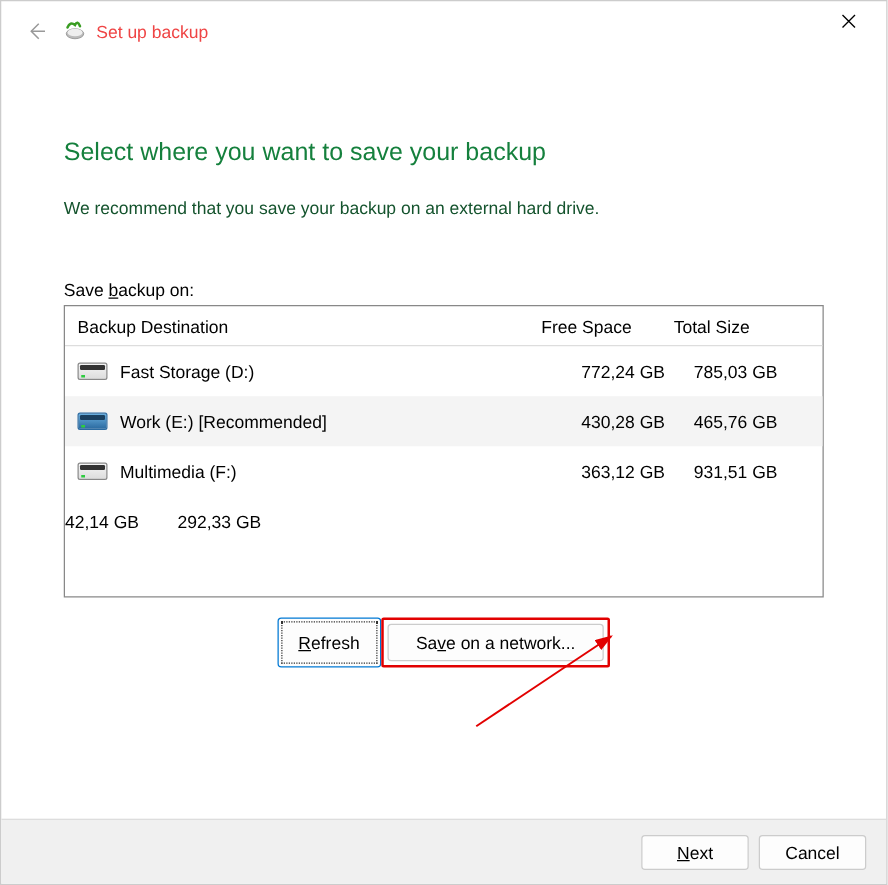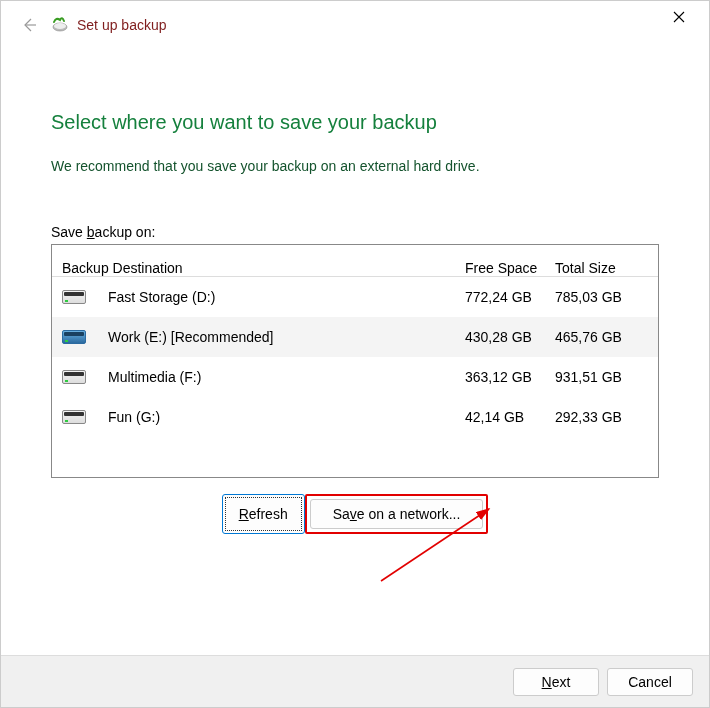--- a/index.html
+++ b/index.html
@@ -27,21 +27,21 @@
     margin-right: 8px;
   }
   .title-icon {
     width: 18px; height: 18px;
     margin-right: 8px;
     position: relative;
   }
   .title-text {
     flex: 1;
     font-size: 14px;
-    color: #7f1d1d;
+    color: #ef4444;
   }
   .close-btn {
     width: 40px; height: 32px;
     display: flex; align-items: center; justify-content: center;
     color: #000;
     margin-top: -16px;
   }
   .content {
     padding: 12px 50px 0 50px;
   }
@@ -63,36 +63,37 @@
   }
   .save-label .ul { text-decoration: underline; }
   .drive-table {
     border: 1px solid #888;
     width: 100%;
   }
   .drive-header {
     display: flex;
     border-bottom: 1px solid #ddd;
     height: 32px;
-    align-items: flex-end;
-    font-size: 14px;
+    align-items: center;
+    font-size: 14px;
+    gap: 16px;
   }
   .col-dest { flex: 1; padding-left: 10px; }
   .col-free { width: 90px; }
   .col-total { width: 95px; }
   .col-spacer { width: 8px; }
   .drive-row {
     display: flex;
     height: 40px;
     align-items: center;
     font-size: 14px;
   }
   .drive-row.selected { background: #f4f4f4; }
   .drive-row .col-dest {
-    display: flex; align-items: center; gap: 12px;
+    display: flex; align-items: center;
   }
   .drive-icon {
     width: 24px; height: 14px;
     margin-right: 10px;
     position: relative;
   }
   .drive-body {
     position: absolute; inset: 0;
     background: linear-gradient(#f5f5f5, #ddd);
     border: 1px solid #888;
@@ -236,28 +237,20 @@
               <div class="drive-slot"></div>
               <div class="drive-led"></div>
             </div>
             <span>Multimedia (F:)</span>
           </div>
           <div class="col-free">363,12 GB</div>
           <div class="col-total">931,51 GB</div>
           <div class="col-spacer"></div>
         </div>
         <div class="drive-row">
-          <div class="col-dest">
-            <div class="drive-icon">
-              <div class="drive-body"></div>
-              <div class="drive-slot"></div>
-              <div class="drive-led"></div>
-            </div>
-            <span>Fun (G:)</span>
-          </div>
           <div class="col-free">42,14 GB</div>
           <div class="col-total">292,33 GB</div>
           <div class="col-spacer"></div>
         </div>
       </div>
     <div class="drive-spacer"></div>
   </div>
 
   <div class="action-row">
     <button class="btn focus">

